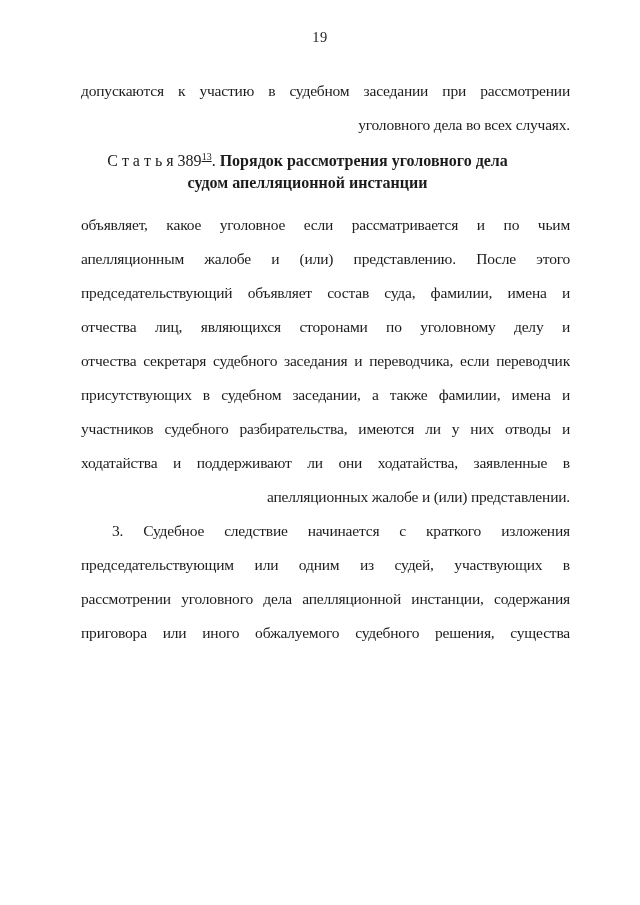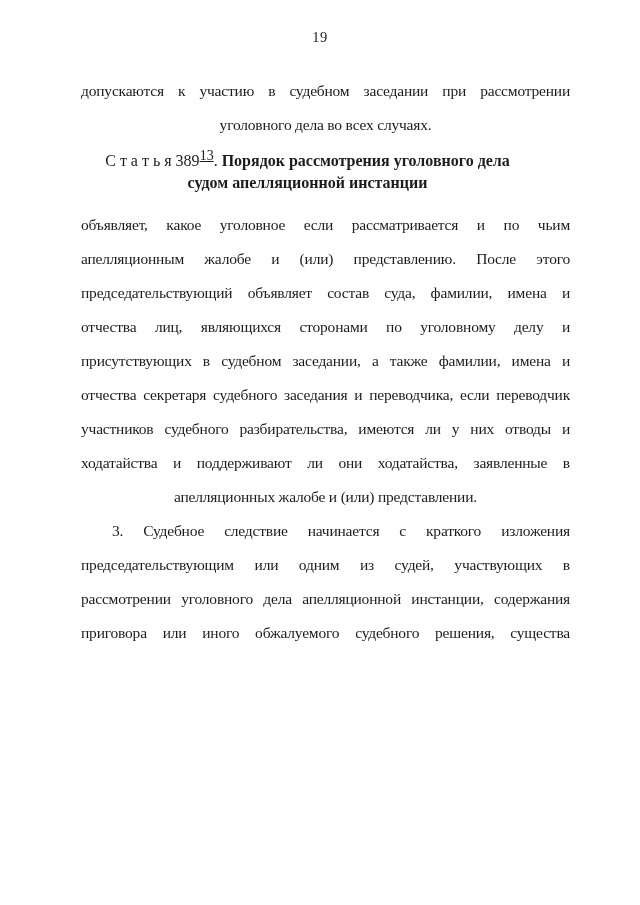--- a/index.html
+++ b/index.html
@@ -26,37 +26,37 @@
     top: 74px;
     left: 81px;
     width: 489px;
   }
   .ln {
     font-size: 15.5px;
     letter-spacing: -0.2px;
     line-height: 34px;
     height: 34px;
     overflow: hidden;
-    text-align: center;
+    text-align: right;
     white-space: normal;
   }
   .j {
     text-align: justify;
     text-align-last: justify;
   }
   .ind { text-indent: 31px; }
   .heading {
     margin: 8px 36px 14px 0;
     font-size: 16px;
     line-height: 22px;
     text-align: center;
   }
   .heading .bold { font-weight: bold; }
   .heading sup {
-    font-size: 14px;
+    font-size: 10px;
     line-height: 0;
     vertical-align: super;
     text-decoration: underline;
   }
 </style>
 </head>
 <body>
 
 <div class="page">
 
@@ -73,22 +73,22 @@
       <span><span>С т а т ь я 389</span><sup>13</sup><span>. </span></span><span class="bold">Порядок рассмотрения уголовного дела</span><br>
       <span class="bold">судом апелляционной инстанции</span>
     </div>
 
 
     <div>
       <div class="ln j">объявляет, какое уголовное если рассматривается и по чьим</div>
       <div class="ln j">апелляционным жалобе и (или) представлению. После этого</div>
       <div class="ln j">председательствующий объявляет состав суда, фамилии, имена и</div>
       <div class="ln j">отчества лиц, являющихся сторонами по уголовному делу и</div>
+      <div class="ln j">отчества секретаря судебного заседания и переводчика, если переводчик</div>
       <div class="ln j">присутствующих в судебном заседании, а также фамилии, имена и</div>
-      <div class="ln j">отчества секретаря судебного заседания и переводчика, если переводчик</div>
       <div class="ln j">участников судебного разбирательства, имеются ли у них отводы и</div>
       <div class="ln j">ходатайства и поддерживают ли  они  ходатайства,  заявленные  в</div>
       <div class="ln">апелляционных  жалобе  и  (или) представлении.</div>
     </div>
 
     <div>
       <div class="ln j ind">3. Судебное следствие начинается с краткого изложения</div>
       <div class="ln j">председательствующим или одним из судей, участвующих в</div>
       <div class="ln j">рассмотрении уголовного дела апелляционной инстанции, содержания</div>
       <div class="ln j">приговора или иного обжалуемого судебного решения, существа</div>

